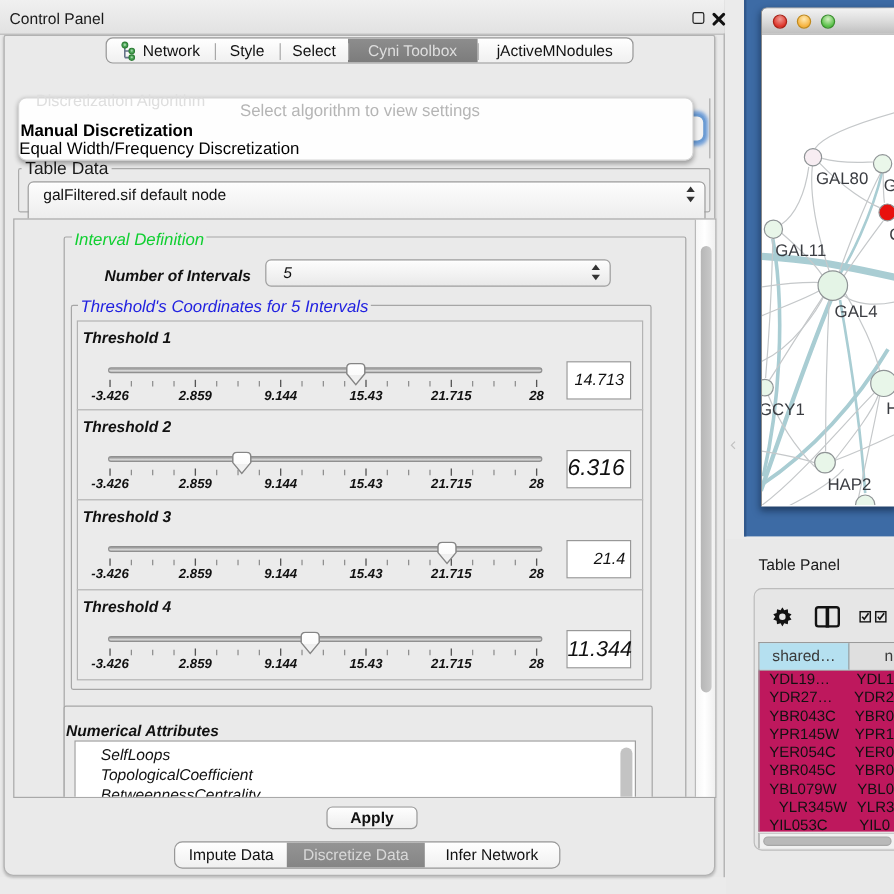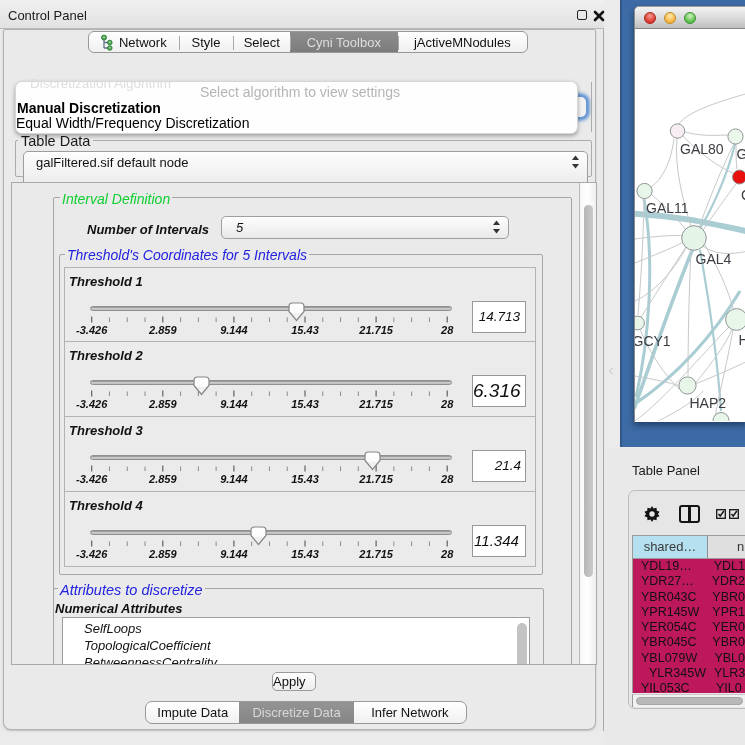--- a/index.html
+++ b/index.html
@@ -226,35 +226,34 @@
         <path d="M1 4.5 Q1 1 4.5 1 L12.5 1 Q16 1 16 4.5 L16 9.5 L8.5 18.5 L1 9.5 Z" fill="url(#tg)" stroke="#858585" stroke-width="1.2"></path>
         <defs>
           <linearGradient id="tg" x1="0" y1="0" x2="0" y2="1">
             <stop offset="0" stop-color="#ffffff"></stop>
             <stop offset="0.55" stop-color="#fbfbfb"></stop>
             <stop offset="0.56" stop-color="#efefef"></stop>
             <stop offset="1" stop-color="#f4f4f4"></stop>
           </linearGradient>
         </defs>
       </svg>
-<div class="abs" style="left:460px;top:342px;width:54px;height:32px;background:#fff;border:1px solid #989898;font-size:15px;color:#111;line-height:30px;text-align:center;padding-right:5px;">11.344</div>
+<div class="abs" style="left:460px;top:342px;width:54px;height:32px;background:#fff;border:1px solid #989898;font-size:18px;color:#111;line-height:30px;text-align:right;padding-right:5px;">11.344</div>
 <div class="abs" style="left:41px;top:405px;width:491px;height:200px;border:1px solid #a6a6a6;border-radius:2px;background:#eaeaea;"></div>
-<div class="abs" style="left:46px;top:399px;font-size:14.5px;color:#2222e0;background:#eaeaea;padding:0 2px;">Attributes to discretize</div>
 <div class="abs b" style="left:43px;top:418px;font-size:13px;color:#111;">Numerical Attributes</div>
 <div class="abs" style="left:50px;top:434px;width:468px;height:120px;background:#fff;border:1px solid #9e9e9e;">
 <div style="padding-left:21px;font-size:13px;color:#111;height:17px;line-height:17px;margin-top:2px;">SelfLoops</div>
 <div style="padding-left:21px;font-size:13px;color:#111;height:17px;line-height:17px;margin-top:0px;">TopologicalCoefficient</div>
 <div style="padding-left:21px;font-size:13px;color:#111;height:17px;line-height:17px;margin-top:0px;">BetweennessCentrality</div>
 
 <div class="abs" style="right:2px;top:5px;width:10px;height:112px;border-radius:5px;background:#c3c3c3;"></div>
 </div>
 <div class="abs" style="left:567px;top:0;width:19px;height:483px;background:linear-gradient(90deg,#f6f6f6,#ffffff 40%,#ececec);border-left:1px solid #b9b9b9;"></div>
 <div class="abs" style="left:572px;top:22px;width:9px;height:372px;border-radius:5px;background:linear-gradient(90deg,#b6b6b6,#c9c9c9);"></div>
 </div>
-<div class="abs" style="left:272px;top:672px;width:44px;height:19px;background:linear-gradient(#fefefe,#ededed);border:1px solid #9a9a9a;border-radius:5px;font-size:13px;color:#111;text-align:left;line-height:17px;">Apply</div>
+<div class="abs" style="left:272px;top:672px;width:76px;height:19px;background:linear-gradient(#fefefe,#ededed);border:1px solid #9a9a9a;border-radius:5px;font-size:13px;color:#111;text-align:center;line-height:17px;font-weight:bold;">Apply</div>
 <div class="abs" style="left:145px;top:701px;width:322px;height:23px;background:linear-gradient(#ffffff,#f0f0f0);border:1px solid #989898;border-radius:7px;overflow:hidden;display:flex;">
 <div style="width:94px;height:100%;display:flex;align-items:center;justify-content:center;font-size:13px;color:#111;">Impute Data</div>
 <div style="width:115px;height:100%;display:flex;align-items:center;justify-content:center;font-size:13px;background:linear-gradient(#949494,#858585);color:#d8d8d8;">Discretize Data</div>
 <div style="width:113px;height:100%;display:flex;align-items:center;justify-content:center;font-size:13px;color:#111;">Infer Network</div>
 </div>
 </div>
 <div class="abs" style="left:15px;top:81px;width:563px;height:53px;background:#fefefe;border:1px solid #d6d6d6;border-radius:7px;box-shadow:0 2px 4px rgba(0,0,0,0.33);"></div>
 <div class="abs" style="left:30px;top:76px;font-size:13.5px;color:#dedede;">Discretization Algorithm</div>
 <div class="abs" style="left:18px;top:84px;width:564px;text-align:center;font-size:14px;color:#b5b5b5;">Select algorithm to view settings</div>
 <div class="abs b" style="left:17px;top:100px;font-size:14px;color:#000;">Manual Discretization</div>

